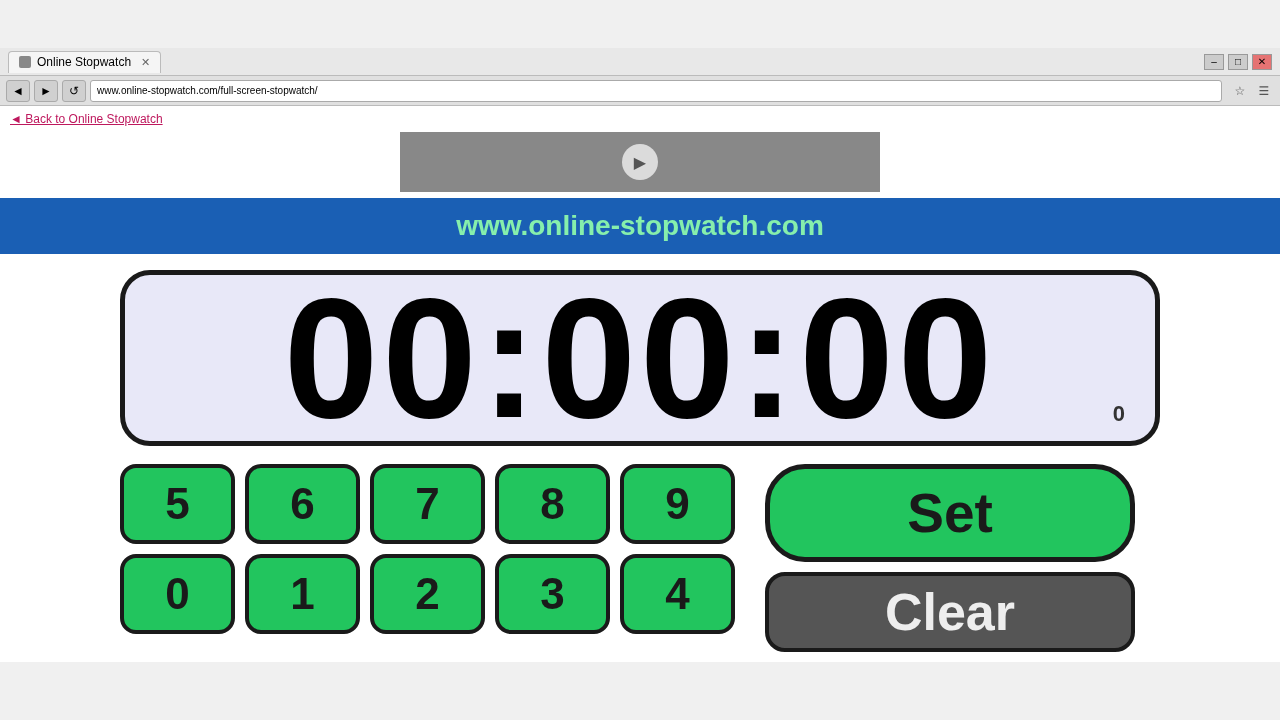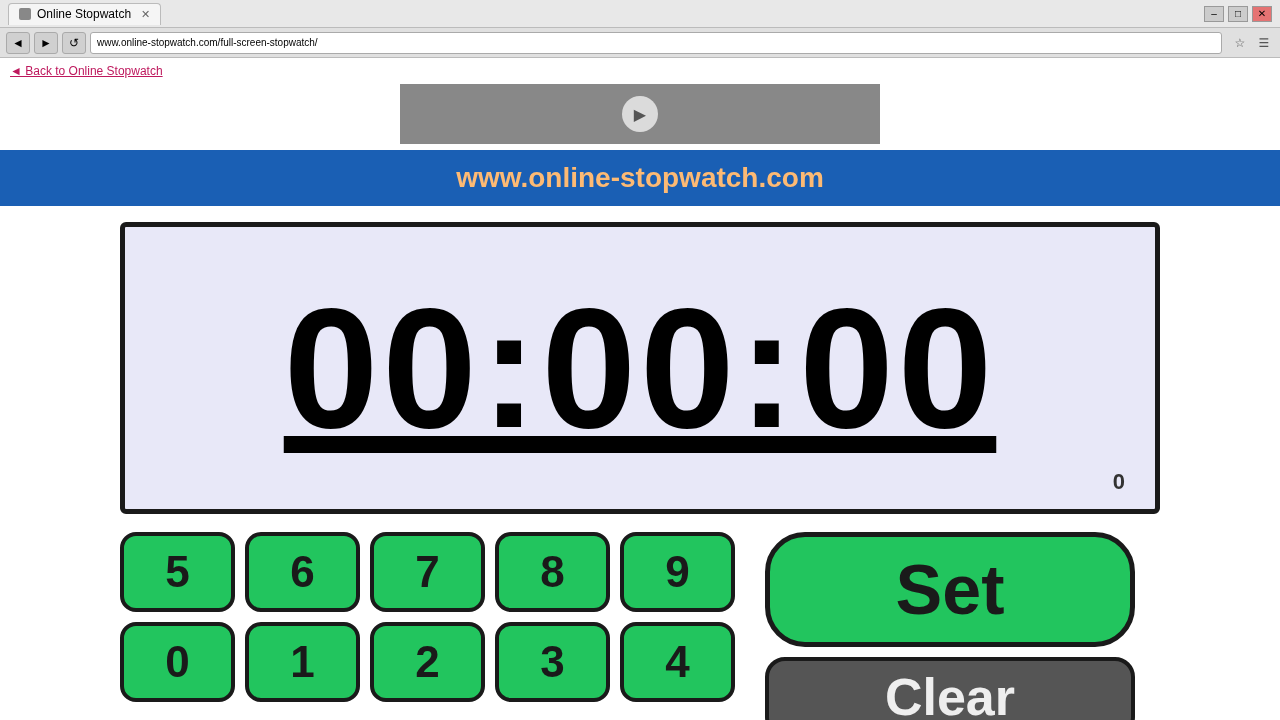--- a/index.html
+++ b/index.html
@@ -10,20 +10,21 @@
       background: #ddd;
       width: 100%;
     }
     .title-bar {
       display: flex;
       align-items: center;
       background: #e8e8e8;
       height: 28px;
       padding: 0 8px;
       border-bottom: 1px solid #bbb;
+      margin-top: 48px;
     }
     .tab {
       display: flex;
       align-items: center;
       background: #f5f5f5;
       border: 1px solid #bbb;
       border-bottom: none;
       border-radius: 4px 4px 0 0;
       padding: 0 10px;
       height: 22px;
@@ -145,47 +146,46 @@
     
     .site-header {
       background: #1a5fb4;
       width: 100%;
       height: 56px;
       display: flex;
       align-items: center;
       justify-content: center;
     }
     .site-title {
-      color: #fdba74;
+      color: #86efac;
       font-size: 28px;
       font-weight: bold;
       font-family: Arial, sans-serif;
     }
 
     
     .stopwatch-area {
       padding: 16px 20px 10px;
       display: flex;
       flex-direction: column;
       align-items: center;
     }
 
     .timer-display {
       background: #e8e8f8;
       border: 5px solid #1a1a1a;
-      border-radius: 6px;
+      border-radius: 30px;
       width: 1040px;
-      height: 292px;
+      height: 176px;
       display: flex;
       flex-direction: column;
       align-items: center;
       justify-content: center;
       position: relative;
       margin-bottom: 18px;
-      text-decoration: underline;
     }
     .timer-digits {
       font-size: 170px;
       font-weight: 900;
       color: #000;
       line-height: 1;
       font-family: Arial Black, Arial, sans-serif;
       letter-spacing: 4px;
     }
     .timer-ms {
@@ -230,25 +230,25 @@
     }
 
     .action-buttons {
       display: flex;
       flex-direction: column;
       gap: 10px;
       margin-left: 10px;
     }
     .set-btn {
       width: 370px;
-      height: 115px;
+      height: 98px;
       background: #22c55e;
       border: 5px solid #1a1a1a;
       border-radius: 40px;
-      font-size: 70px;
+      font-size: 55px;
       font-weight: 900;
       color: #1a1a1a;
       cursor: pointer;
       font-family: Arial Black, Arial, sans-serif;
       display: flex;
       align-items: center;
       justify-content: center;
     }
     .clear-btn {
       width: 370px;

